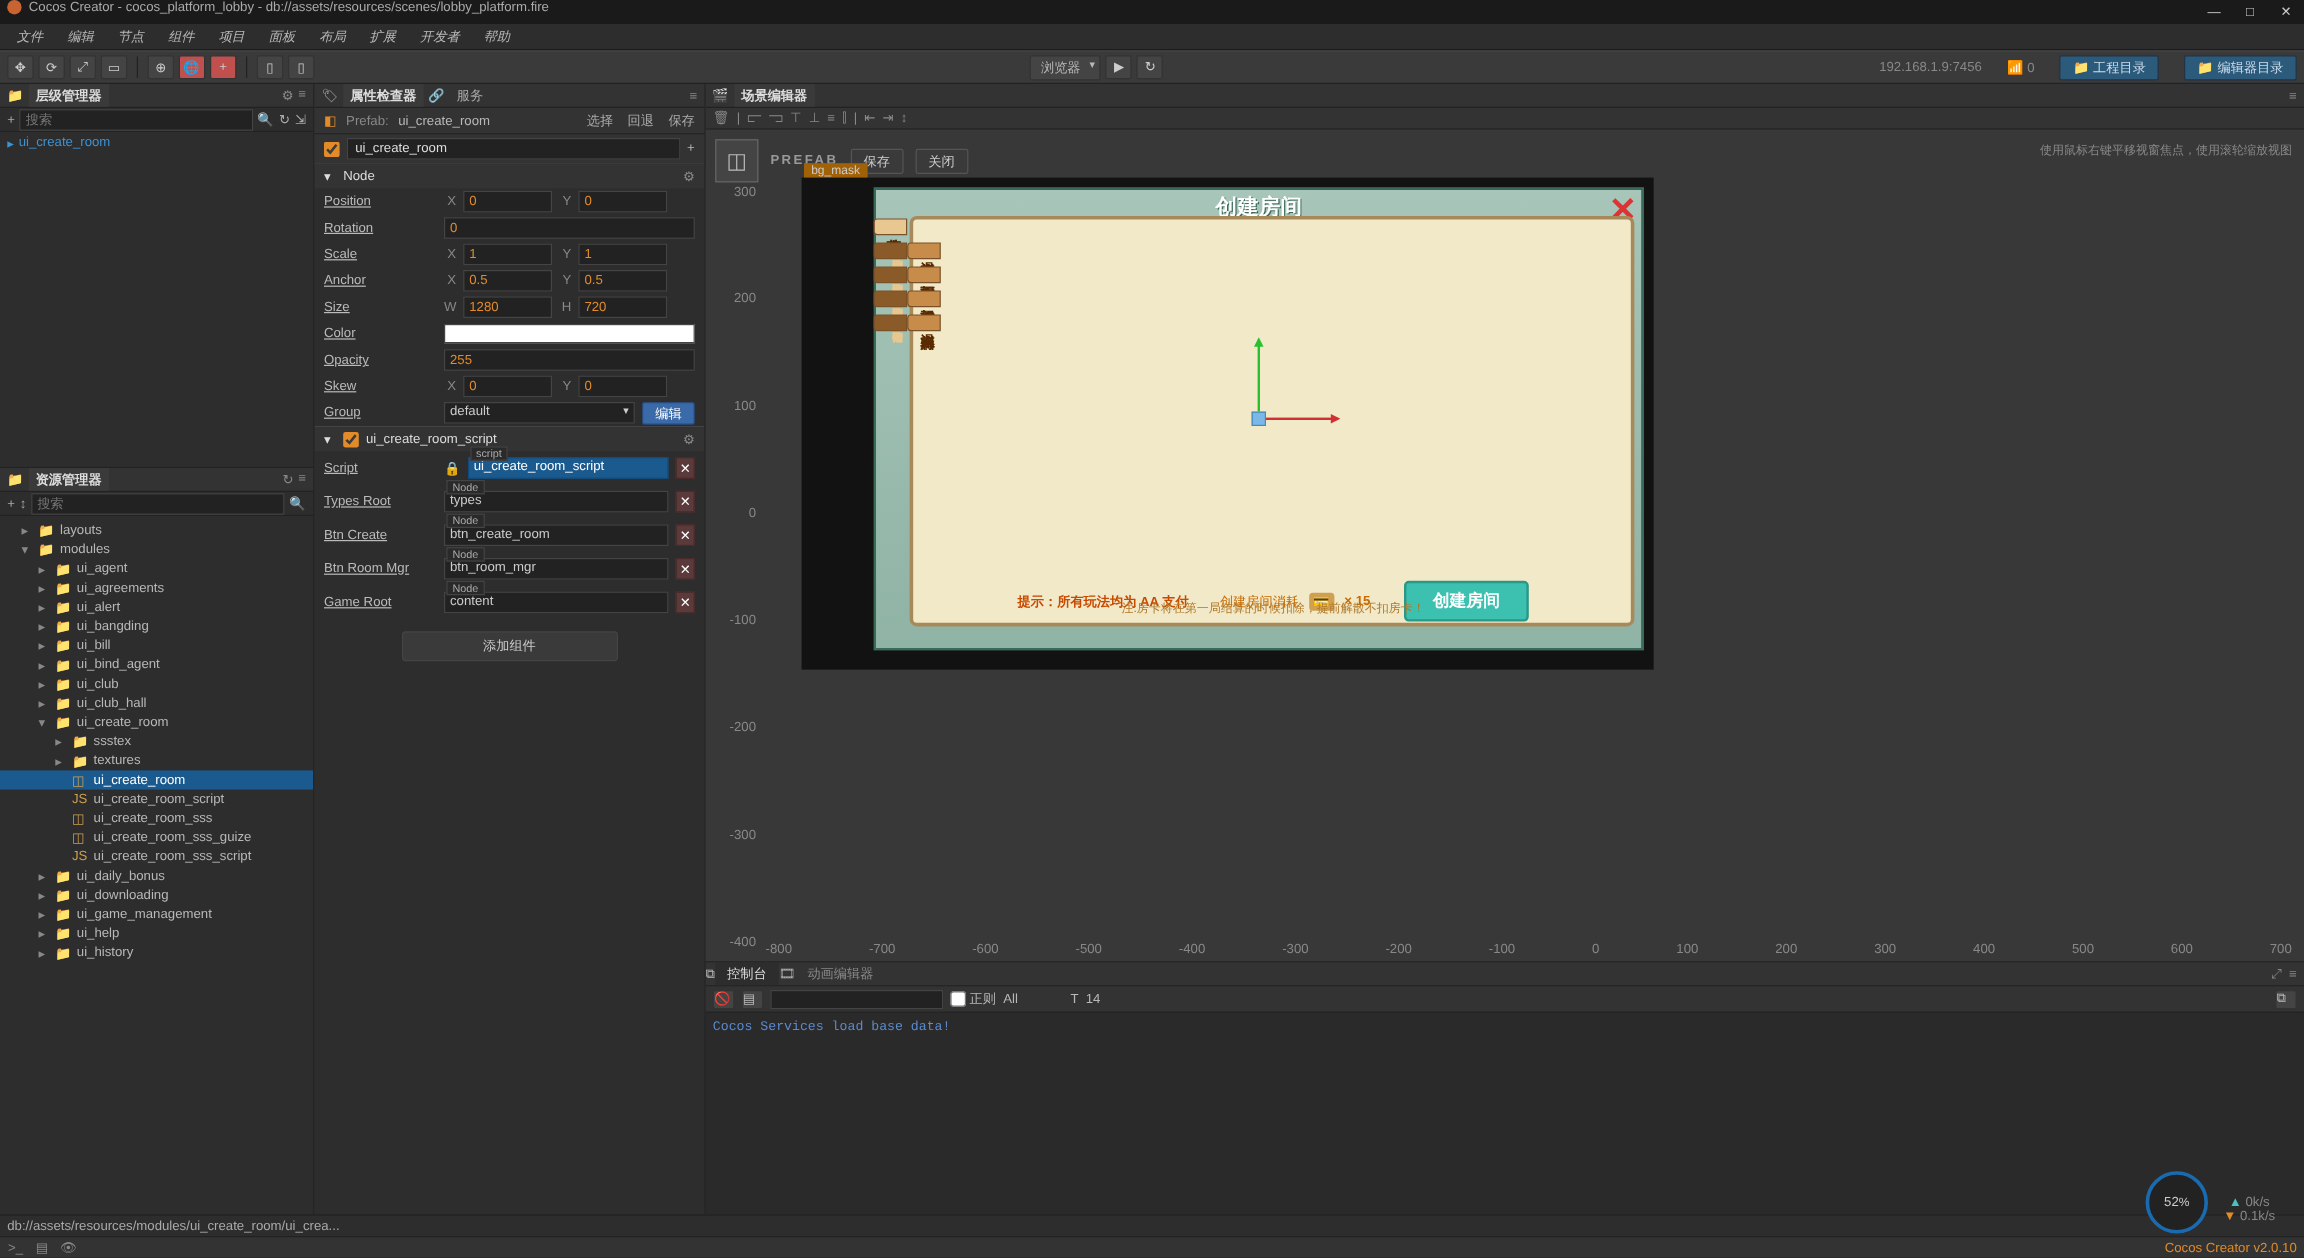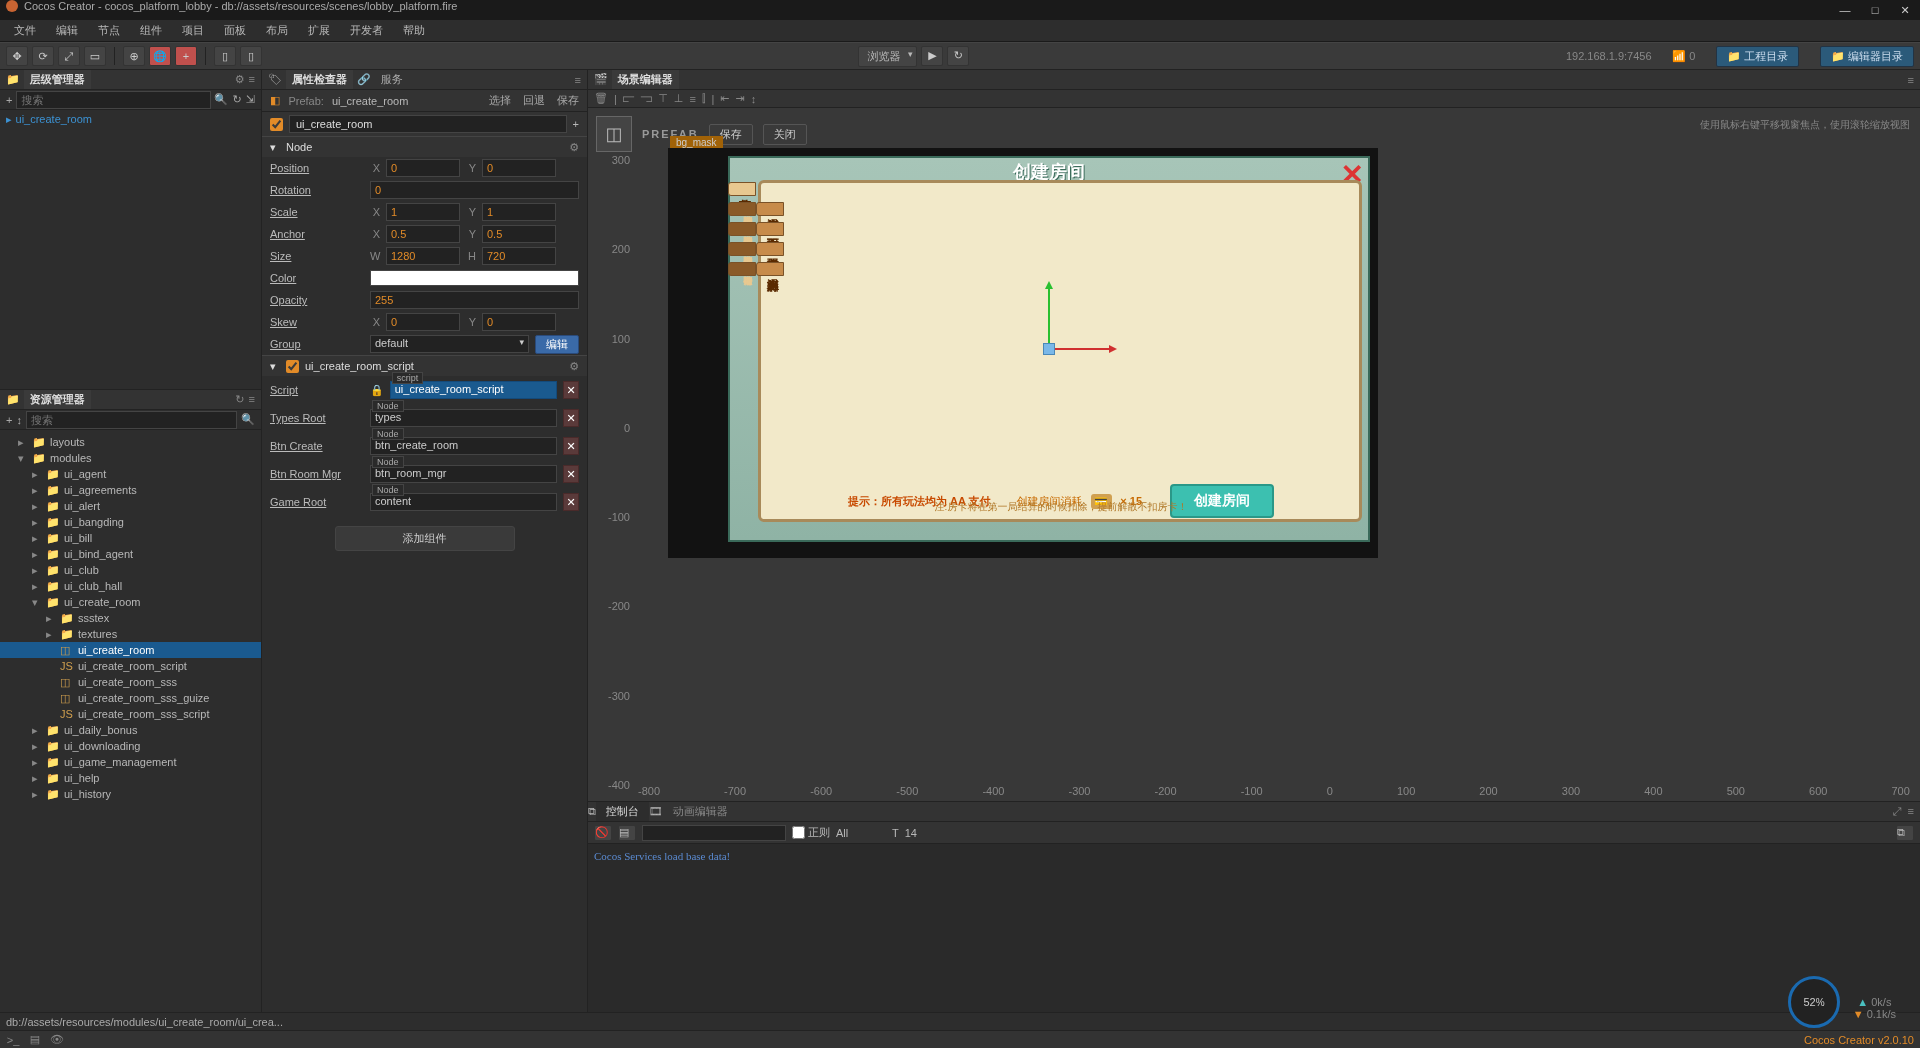--- a/index.html
+++ b/index.html
@@ -6,21 +6,21 @@
 body { background:#2d2d2d; color:#b8b8b8; width:1920px; height:1048px; overflow:hidden; position:relative; }
 
 
 .titlebar { height:20px; background:#1a1a1a; display:flex; align-items:flex-start; color:#aaa; padding-left:6px; }
 .titlebar .icon { width:12px; height:12px; border-radius:50%; background:#c86432; margin-right:6px; }
 .titlebar .wbtns { margin-left:auto; display:flex; }
 .titlebar .wbtn { width:30px; text-align:center; line-height:20px; color:#ccc; }
 
 
 .menubar { height:22px; background:#2d2d2d; display:flex; align-items:center; padding-left:6px; gap:4px; border-bottom:1px solid #1a1a1a;}
-.menubar span { padding:2px 8px; cursor:pointer; }
+.menubar span { padding:2px 8px; cursor:pointer;font-style:italic; }
 
 
 .toolbar { height:28px; background:#3a3a3a; border-top:1px solid #444; border-bottom:1px solid #222; display:flex; align-items:center; padding:0 6px; gap:4px; }
 .toolbar .tbtn { width:22px; height:20px; background:#444; border:1px solid #333; border-radius:2px; display:flex; align-items:center; justify-content:center; color:#ccc; }
 .toolbar .tbtn.red { background:#c0504d; }
 .toolbar .sep { width:1px; height:18px; background:#222; margin:0 4px;}
 .toolbar .center { margin-left:auto; margin-right:auto; display:flex; gap:4px;}
 .toolbar .combo { background:#444; border:1px solid #333; padding:2px 16px 2px 8px; border-radius:2px; position:relative;}
 .toolbar .combo::after { content:"▾"; position:absolute; right:4px; top:2px; font-size:9px;}
 .toolbar .right { display:flex; align-items:center; gap:21px; }
@@ -118,21 +118,21 @@
 
 
 .ctabs { height:20px; background:#333; display:flex; align-items:center; border-bottom:1px solid #222;}
 .ctabs .tab { padding:2px 10px; color:#888;}
 .ctabs .tab.active { background:#2d2d2d; color:#ddd;}
 .ctabs .ricons { margin-left:auto; padding-right:6px; color:#888; display:flex; gap:6px;}
 .ctool { height:22px; background:#333; display:flex; align-items:center; padding:0 6px; gap:6px; border-bottom:1px solid #222;}
 .ctool .mini { width:18px; height:16px; background:#444; border:1px solid #333; border-radius:2px;}
 .ctool .cinput { flex:0 0 110px; background:#222; border:1px solid #444; height:16px;}
 .ctool .chk { display:flex; align-items:center; gap:3px;}
-.logarea { flex:1; background:#2a2a2a; padding:6px; font-family:Liberation Serif, serif; color:#5a8ad0;}
+.logarea { flex:1; background:#2a2a2a; padding:6px; font-family:Liberation Mono, monospace; color:#5a8ad0;}
 
 
 .pathbar { height:18px; background:#2d2d2d; border-top:1px solid #222; color:#aaa; padding:0 6px; line-height:18px; position:relative;}
 .statusbar { height:18px; background:#333; border-top:1px solid #222; display:flex; align-items:center; padding:0 6px; gap:8px; color:#888;}
 .statusbar .sicon { width:14px; text-align:center;}
 .statusbar .ver { margin-left:auto; color:#e28b28;}
 .gauge { position:absolute; right:80px; bottom:20px; width:52px; height:52px; border-radius:50%; border:3px solid #1a6ab0; background:#222; display:flex; align-items:center; justify-content:center; color:#ccc; font-size:14px;}
 .gauge .pct { font-size:10px;}
 .net { position:absolute; right:24px; bottom:28px; color:#888; font-size:9px; line-height:12px;text-align:center;}
 .net .up::before{content:"▲ "; color:#4ac0c0;} .net .dn::before{content:"▼ "; color:#e28b28;}

